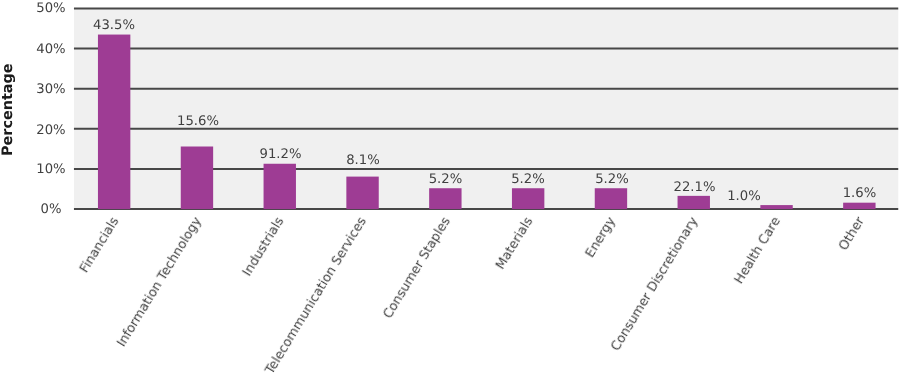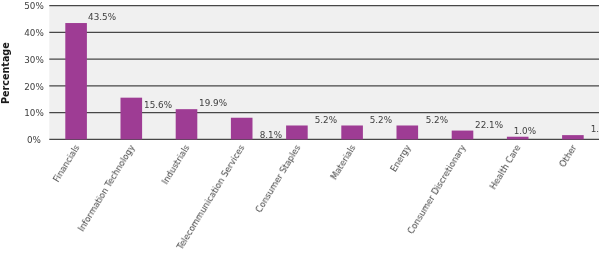--- a/index.html
+++ b/index.html
@@ -6,21 +6,21 @@
   body{width:599px;height:253px;overflow:hidden;
        font-family:"DejaVu Sans",sans-serif;
        -webkit-font-smoothing:antialiased;}
   #chart{position:relative;width:599px;height:253px;background:#fff;overflow:hidden;}
   #plot-svg{position:absolute;left:0;top:0;}
   .ytick-label{position:absolute;text-align:center;font-size:8.8px;color:#404040;
        line-height:9px;white-space:nowrap;will-change:transform;}
   .axis-title{position:absolute;font-size:9.6px;font-weight:bold;color:#1a1a1a;
        font-family:"DejaVu Sans",sans-serif;
        transform:rotate(-90deg);transform-origin:0 0;white-space:nowrap;will-change:transform;}
-  .bar-value{position:absolute;font-size:8.8px;color:#404040;text-align:right;
+  .bar-value{position:absolute;font-size:8.8px;color:#404040;text-align:center;
        line-height:9px;white-space:nowrap;will-change:transform;}
   .xtick{position:absolute;font-size:8.5px;color:#404040;white-space:nowrap;
        transform-origin:100% 0%;line-height:11px;text-align:right;will-change:transform;}
 </style>
 </head>
 <body>
 
 <div id="chart">
   <svg id="plot-svg" width="599" height="253">
       <rect x="49.3" y="5.65" width="549.7" height="133.75" fill="#f0f0f0"></rect>
@@ -45,23 +45,23 @@
       <div class="ytick-label" style="left: -6.4px; width: 80px; top: 136px;">0%</div>
       <div class="ytick-label" style="left: -6.4px; width: 80px; top: 109.25px;">10%</div>
       <div class="ytick-label" style="left: -6.4px; width: 80px; top: 82.5px;">20%</div>
       <div class="ytick-label" style="left: -6.4px; width: 80px; top: 55.75px;">30%</div>
       <div class="ytick-label" style="left: -6.4px; width: 80px; top: 29px;">40%</div>
       <div class="ytick-label" style="left: -6.4px; width: 80px; top: 2.25px;">50%</div>
     </div>
   <div class="axis-title" id="ytitle" style="left: 0px; top: 104px;">Percentage</div>
   <div id="values">
       <div class="bar-value" style="left: 36.3px; width: 80px; top: 13.1375px;">43.5%</div>
-      <div class="bar-value" style="left: 91.5px; width: 80px; top: 101px;">15.6%</div>
-      <div class="bar-value" style="left: 146.7px; width: 80px; top: 99.2725px;">19.9%</div>
-      <div class="bar-value" style="left: 201.9px; width: 80px; top: 103.233px; margin-top: 28px;">8.1%</div>
+      <div class="bar-value" style="left: 91.5px; width: 80px; top: 77px;">15.6%</div>
+      <div class="bar-value" style="left: 146.7px; width: 80px; top: 99.2725px;">91.2%</div>
+      <div class="bar-value" style="left: 201.9px; width: 80px; top: 103.233px;">8.1%</div>
       <div class="bar-value" style="left: 257.1px; width: 80px; top: 115.59px;">5.2%</div>
       <div class="bar-value" style="left: 312.3px; width: 80px; top: 115.59px;">5.2%</div>
       <div class="bar-value" style="left: 367.5px; width: 80px; top: 115.59px;">5.2%</div>
       <div class="bar-value" style="left: 422.7px; width: 80px; top: 120.672px;">22.1%</div>
       <div class="bar-value" style="left: 456px; width: 80px; top: 126.825px;">1.0%</div>
       <div class="bar-value" style="left: 533.1px; width: 80px; top: 125.22px;">1.6%</div>
     </div>
   <div id="xticks">
       <div class="xtick" style="left: -227.3px; width: 300px; top: 143.1px; transform: rotate(-58.6deg);">Financials</div>
       <div class="xtick" style="left: -172.1px; width: 300px; top: 143.1px; transform: rotate(-58.6deg);">Information Technology</div>

